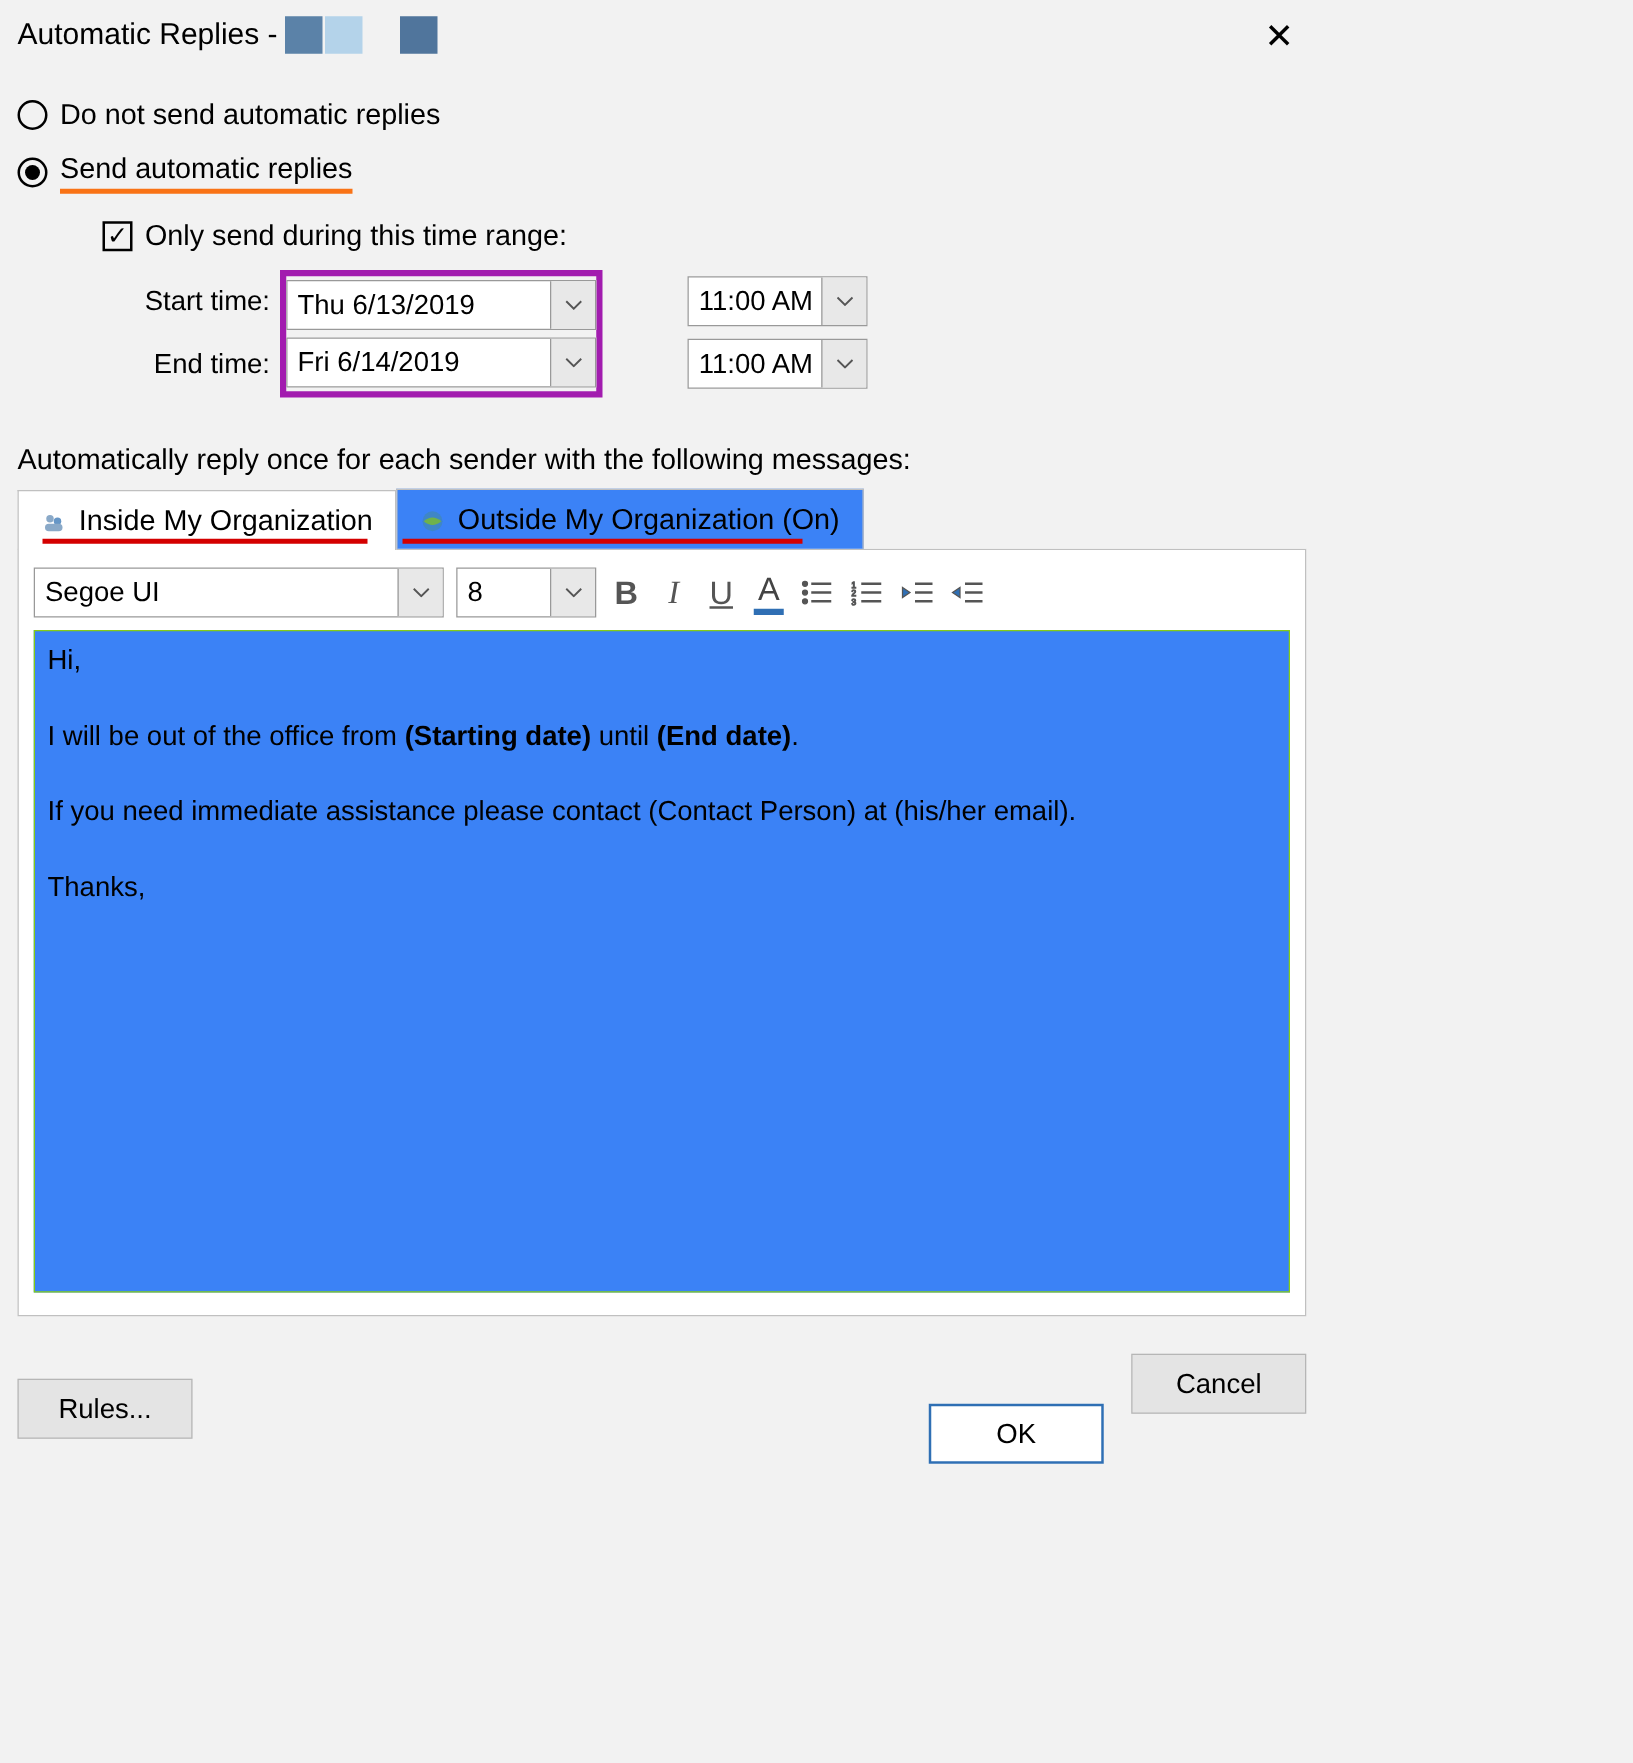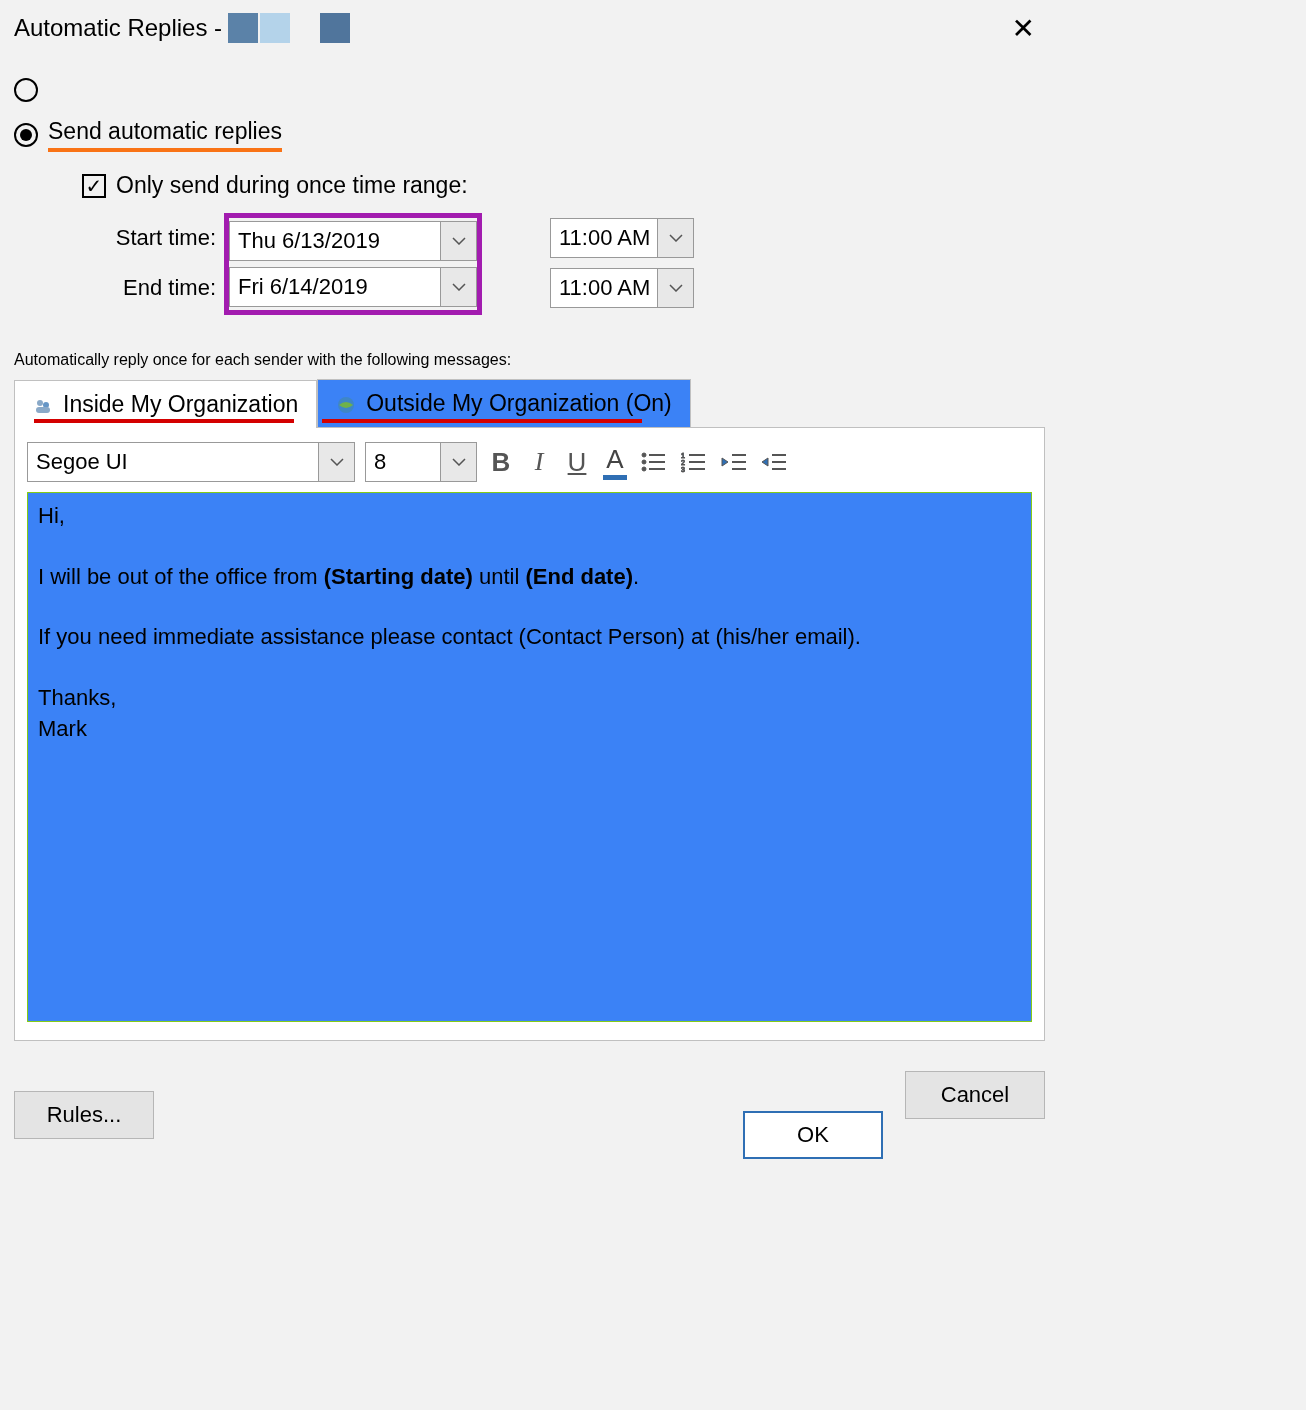--- a/index.html
+++ b/index.html
@@ -122,21 +122,21 @@
     border-left:1px solid #999;
     display:flex;
     align-items:center;
     justify-content:center;
   }
   .combo-arrow svg { width:14px; height:8px; }
   .date-combo .combo-val { width: 210px; }
   .time-combo { margin-left: 68px; }
   .time-combo .combo-val { width: 106px; }
   .desc {
-    font-size:16px;
+    font-size:23px;
     margin: 36px 0 10px 0;
   }
   .tabs {
     display:flex;
     background:#f2f2f2;
     position:relative;
   }
   .tab {
     display:flex;
     align-items:center;
@@ -239,30 +239,31 @@
       <span>Automatic Replies -</span>
       <span class="color-square sq1"></span>
       <span class="color-square sq2"></span>
       <span class="color-square sq3"></span>
     </div>
     <div class="close-x">✕</div>
   </div>
 
   <div class="radio-row">
     <span class="radio-widget"></span>
+    <span>Do not send automatic replies</span>
   </div>
 
   <div class="radio-row" style="margin-top:16px;">
     <span class="radio-widget checked"></span>
     <span class="underline-red">Send automatic replies</span>
   </div>
 
   <div class="checkbox-row">
     <span class="checkbox-widget">✓</span>
-    <span>Only send during once time range:</span>
+    <span>Only send during this time range:</span>
   </div>
 
   <div class="time-grid">
     <div style="display:flex;align-items:flex-start;">
       <div style="display:flex;flex-direction:column;">
         <div class="time-row">
           <div class="time-label">Start time:</div>
         </div>
         <div class="time-row">
           <div class="time-label">End time:</div>
@@ -409,21 +410,20 @@
     <div class="message-area">
       <div>Hi,</div>
       <br>
       <div>
         <span>I will be out of the office from </span><strong>(Starting date)</strong><span> until </span><strong>(End date)</strong><span>.</span>
       </div>
       <br>
       <div>If you need immediate assistance please contact (Contact Person) at (his/her email).</div>
       <br>
       <div>Thanks,</div>
-      <div>Mark</div>
     </div>
   </div>
 
   <div class="footer">
     <div class="btn">Rules...</div>
     <div class="footer-right">
       <div class="btn primary">OK</div>
       <div class="btn">Cancel</div>
     </div>
   </div>

